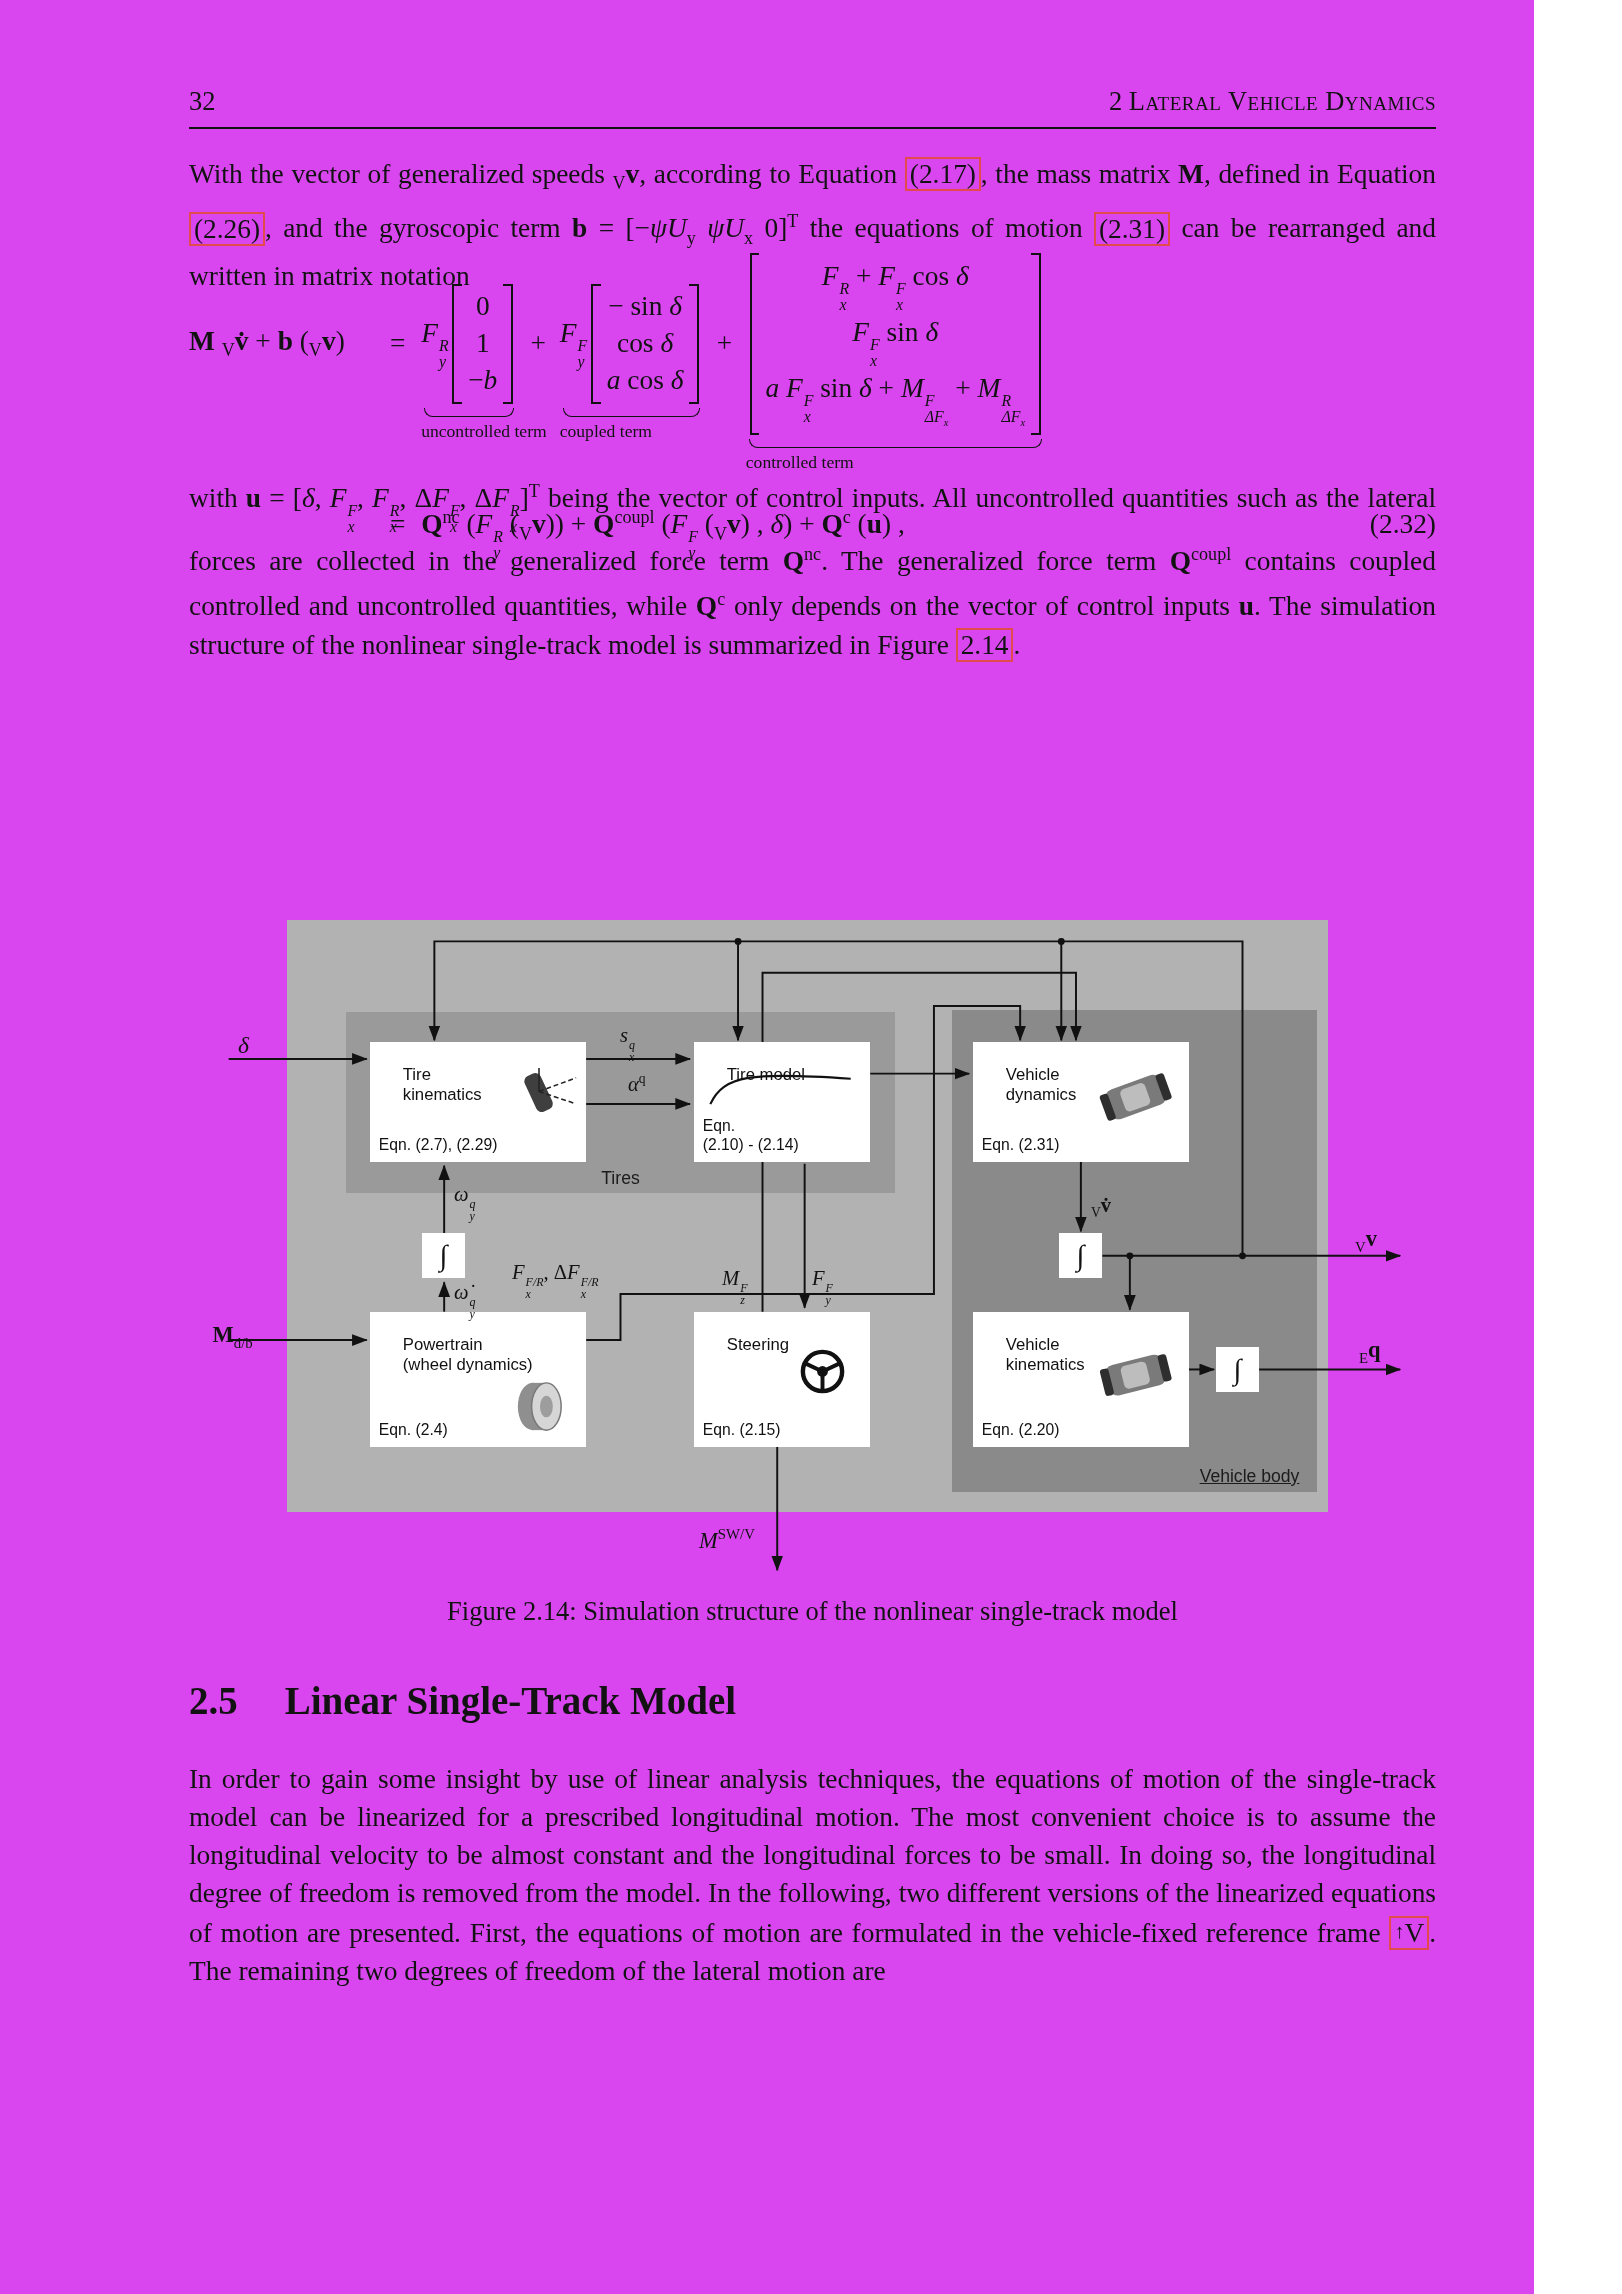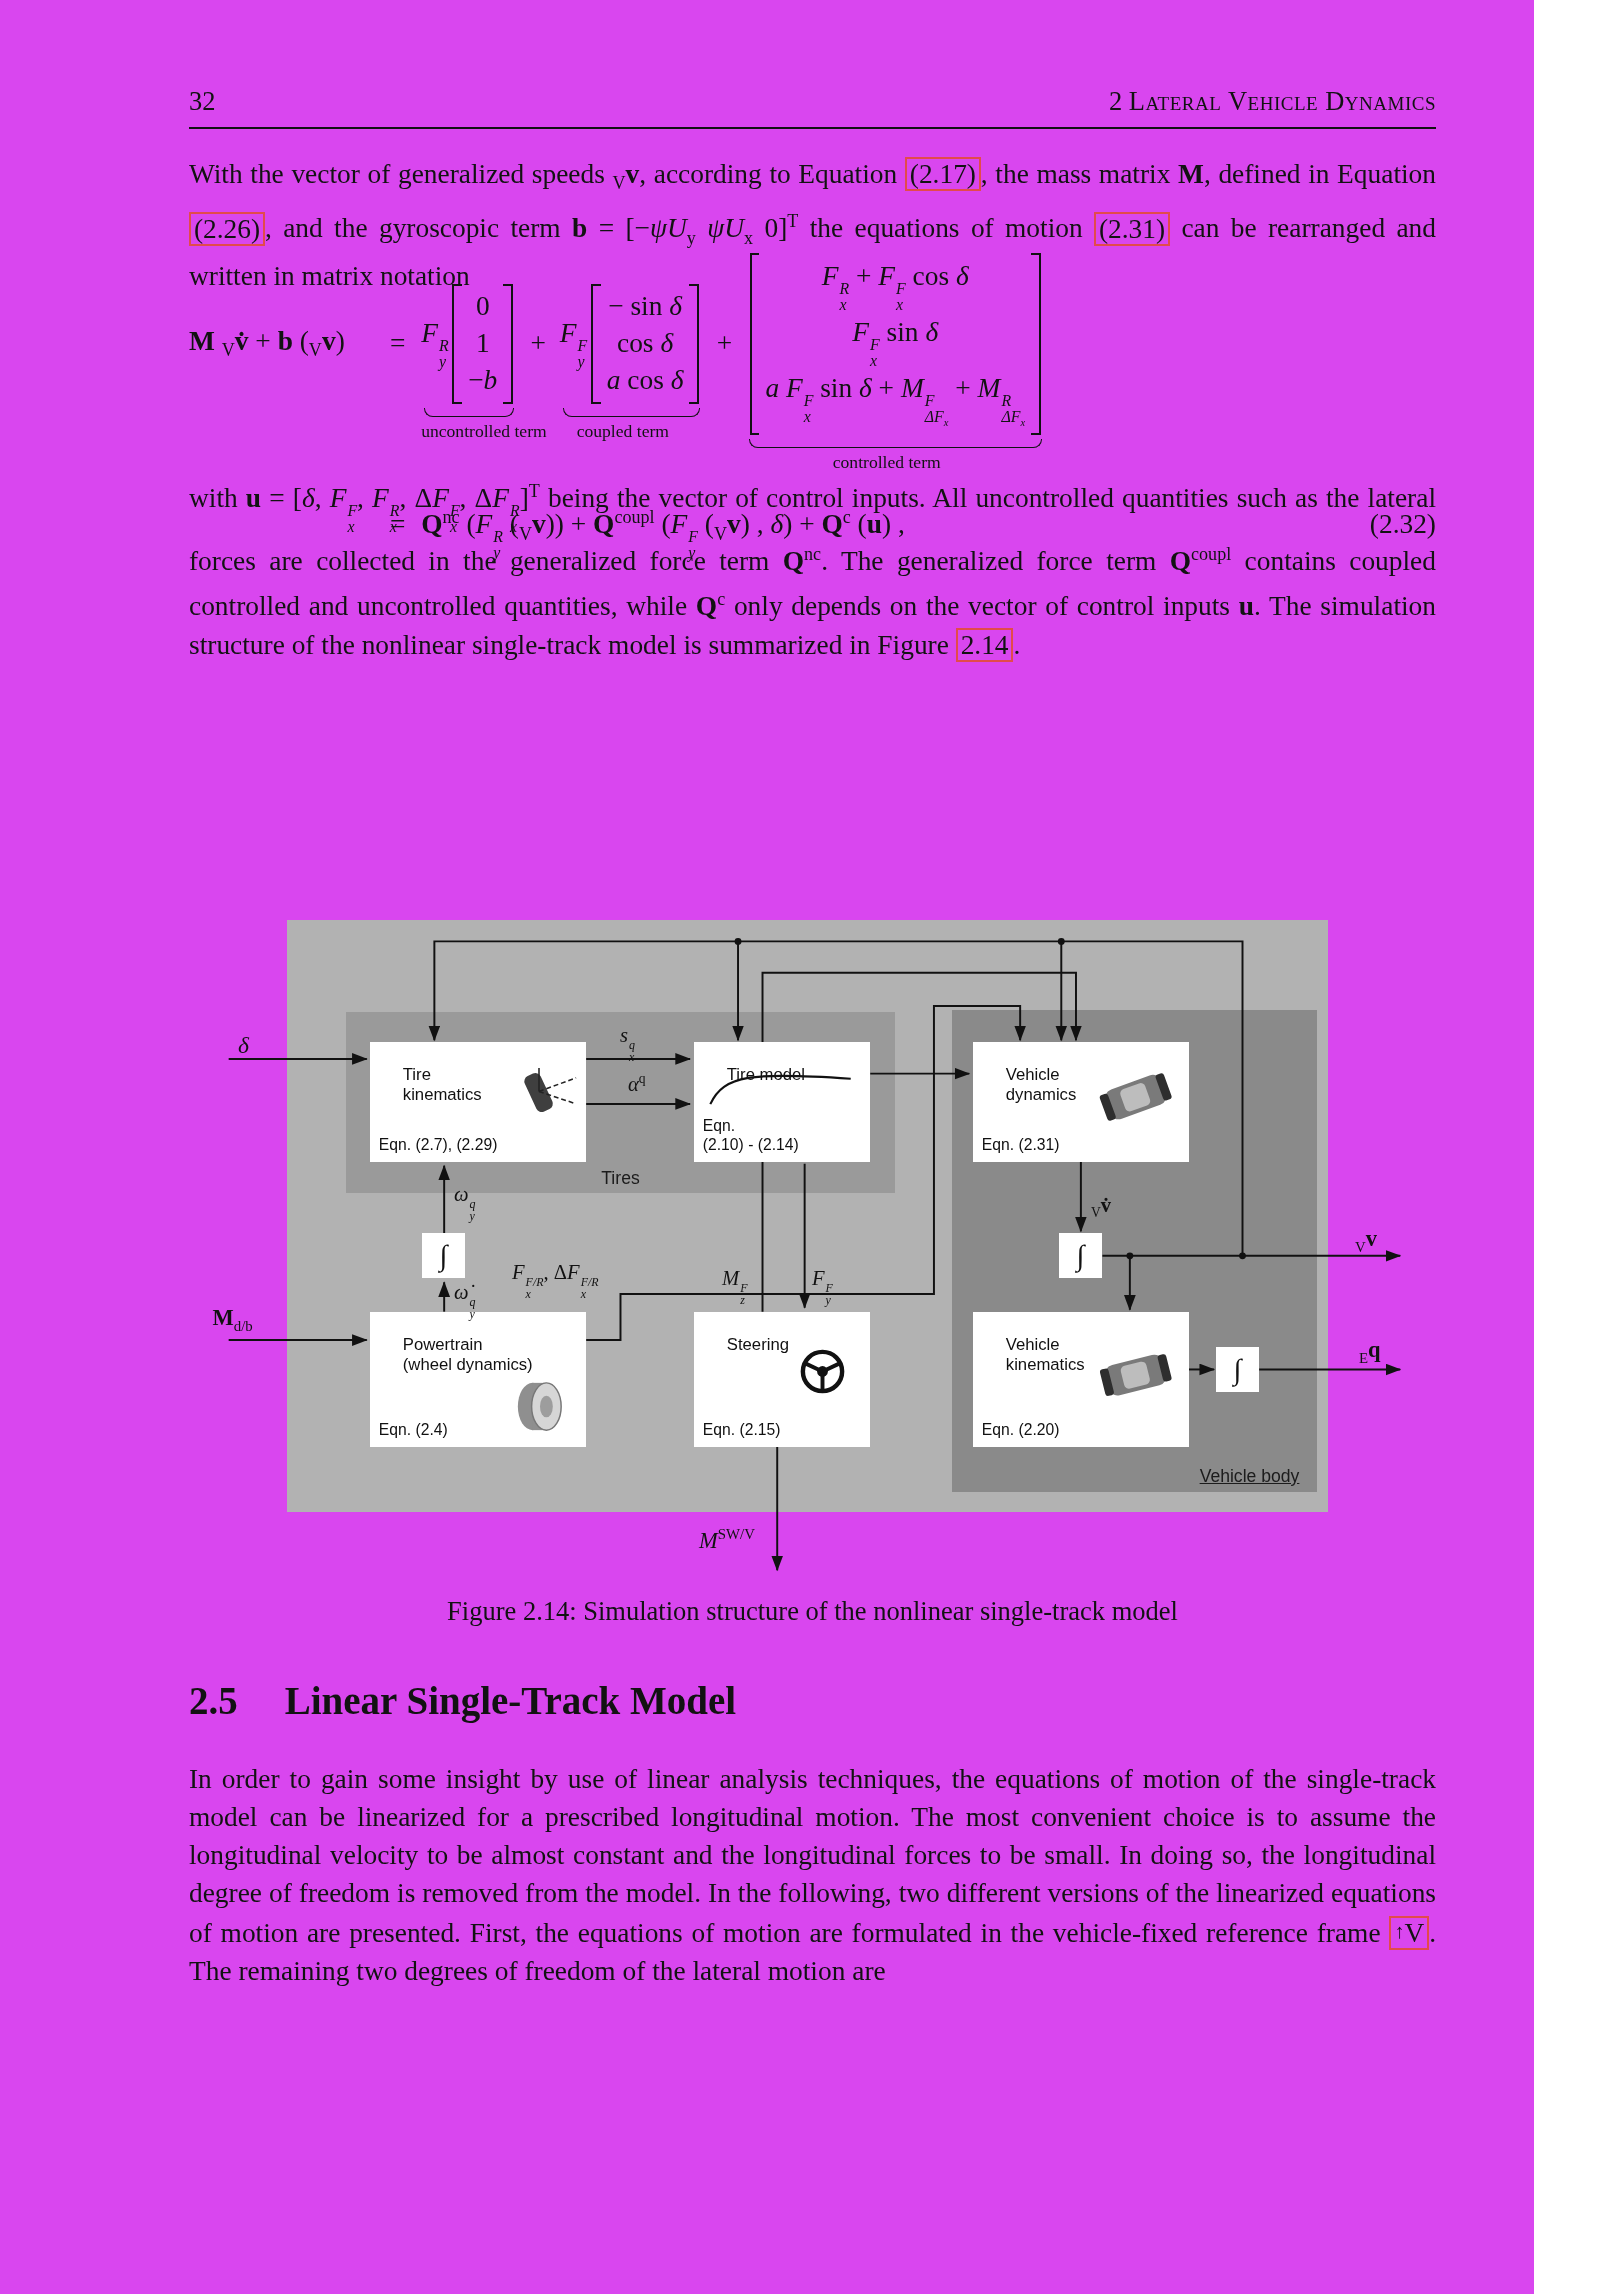--- a/index.html
+++ b/index.html
@@ -36,21 +36,21 @@
   .mat { display:inline-flex; flex-direction:column; justify-content:center;
          position:relative; padding:4.9px 11.8px; margin:0 3.9px; }
   .mat::before, .mat::after { content:""; position:absolute; top:0; bottom:0; width:7.8px;
          border:2.4px solid #111; }
   .mat::before { left:0; border-right:none; }
   .mat::after  { right:0; border-left:none; }
   .mrow { text-align:center; padding:1px 3.9px; line-height:35px; white-space:nowrap; }
   .brace { position:absolute; top:100%; left:2.9px; right:2.9px; height:8.8px; margin-top:3.9px;
            border:1.8px solid #111; border-top:none; border-radius:0 0 8.8px 8.8px; }
   .bracelabel { position:absolute; top:calc(100% + 16.7px); left:0; right:17px;
-                text-align:center; font-size:17.6px; white-space:nowrap; }
+                text-align:left; font-size:17.6px; white-space:nowrap; }
   .eqrow2 { margin-top:51px; display:flex; align-items:baseline; padding-left:201px; }
   .eqrow2 .eqeq { margin-right:15.7px; }
   .eqnum { margin-left:auto;margin-top:23px; }
 
   
   .figure { position:absolute; top:912px; left:189px; width:1245px; height:671px; }
   .outerbox { position:absolute; left:98px; top:7.8px; width:1041px; height:592px; background:#b2b2b2; }
   .region-tires { position:absolute; left:157px; top:100px; width:549px; height:181px; background:#9a9a9a; }
   .region-body  { position:absolute; left:763px; top:98px; width:365px; height:482px; background:#8a8a8a; }
   .rlabel { position:absolute; font-family:"Liberation Sans", sans-serif; font-size:17.6px; color:#1c1c1c; }
@@ -317,21 +317,21 @@
         </span></div>
     <div class="sig" style="left:439px; top:159px;"><i>α</i><sup>q</sup></div>
     <div class="sig" style="left:265px; top:271px;"><i>ω</i><span class="ss">
           <span>q</span>
           <span>y</span>
         </span></div>
     <div class="sig" style="left:265px; top:369px;"><i>ω̇</i><span class="ss">
           <span>q</span>
           <span>y</span>
         </span></div>
-    <div class="sig" style="left:23.5px;  top:393px; font-size:22.5px;"><b>M</b><sub>d/b</sub></div>
+    <div class="sig" style="left:23.5px;  top:410px; font-size:22.5px;"><b>M</b><sub>d/b</sub></div>
     <div class="sig" style="left:323px; top:349px;"><i>F</i><span class="ss">
           <span>F/R</span>
           <span>x</span>
         </span>, Δ<i>F</i><span class="ss">
           <span>F/R</span>
           <span>x</span>
         </span></div>
     <div class="sig" style="left:533px; top:355px;"><i>M</i><span class="ss">
           <span>F</span>
           <span>z</span>

